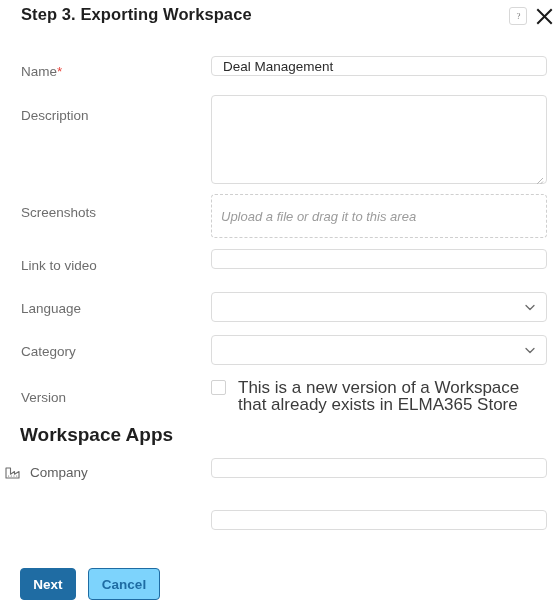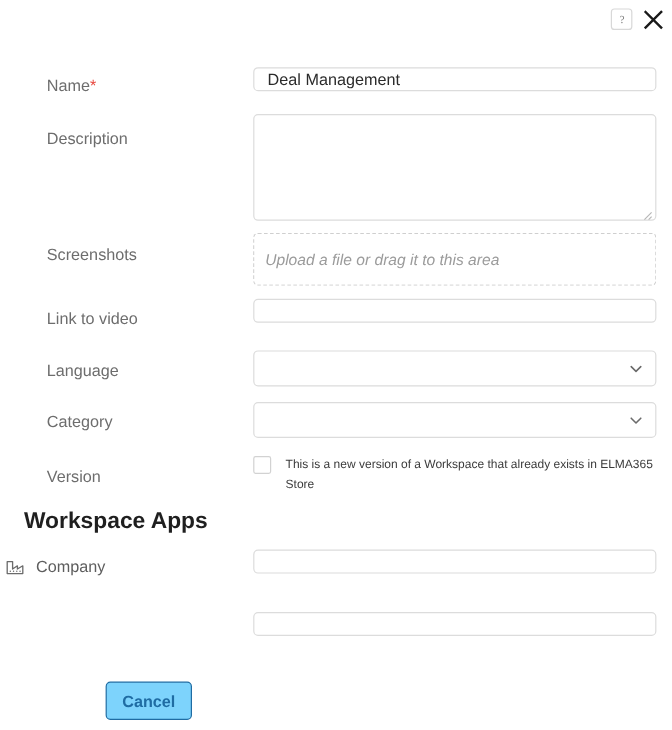--- a/index.html
+++ b/index.html
@@ -63,21 +63,21 @@
   .close-btn svg { display: block; }
 
   
   .form {
     position: absolute;
     top: 0; left: 0;
     width: 560px;
   }
   .field-label {
     position: absolute;
-    left: 39px;
+    left: 21px;
     font-size: 13.5px;
     color: #6d6d6d;
     white-space: nowrap;
   }
   .req-star {
     color: #e8453c;
     font-size: 13.5px;
   }
   .ctrl {
     position: absolute;
@@ -153,21 +153,21 @@
     border: 1px solid #d2d2d2;
     border-radius: 2px;
     background: #fff;
     box-sizing: border-box;
     flex: none;
     margin-top: 1px;
     cursor: pointer;
   }
   .checkbox-label {
     margin-left: 12px;
-    font-size: 10px;
+    font-size: 17px;
     line-height: 17px;
     color: #3b3b3b;
   }
 
   
   .section-heading {
     position: absolute;
     left: 20px;
     font-size: 19px;
     font-weight: bold;
@@ -228,20 +228,21 @@
     width: 72px;
     background: #7dd3fc;
     color: #1f6ca3;
     border: 1px solid #1f6ca3;
   }
 </style>
 </head>
 <body>
 
 <div class="header">
+  <div class="dialog-title">Step 3. Exporting Workspace</div>
 
   <div class="help-icon-btn">
     <span>
       <svg width="11" height="12" viewBox="0 0 11 12">
         <text x="5.5" y="9.2" font-family="Liberation Serif, serif" font-size="9" fill="#7a7a7a" text-anchor="middle">?</text>
       </svg>
     </span>
   </div>
 
   <div class="close-btn">
@@ -316,14 +317,15 @@
       </svg>
     </span>
     <span class="app-name">Company</span>
   </div>
   <input class="ctrl text-input" style="top: 458px;" type="text" value="">
 
   <input class="ctrl text-input" style="top: 510px;" type="text" value="">
 </div>
 
 <div class="footer">
+  <div class="btn btn-primary">Next</div>
   <div class="btn btn-secondary">Cancel</div>
 </div>
 
 </body></html>

